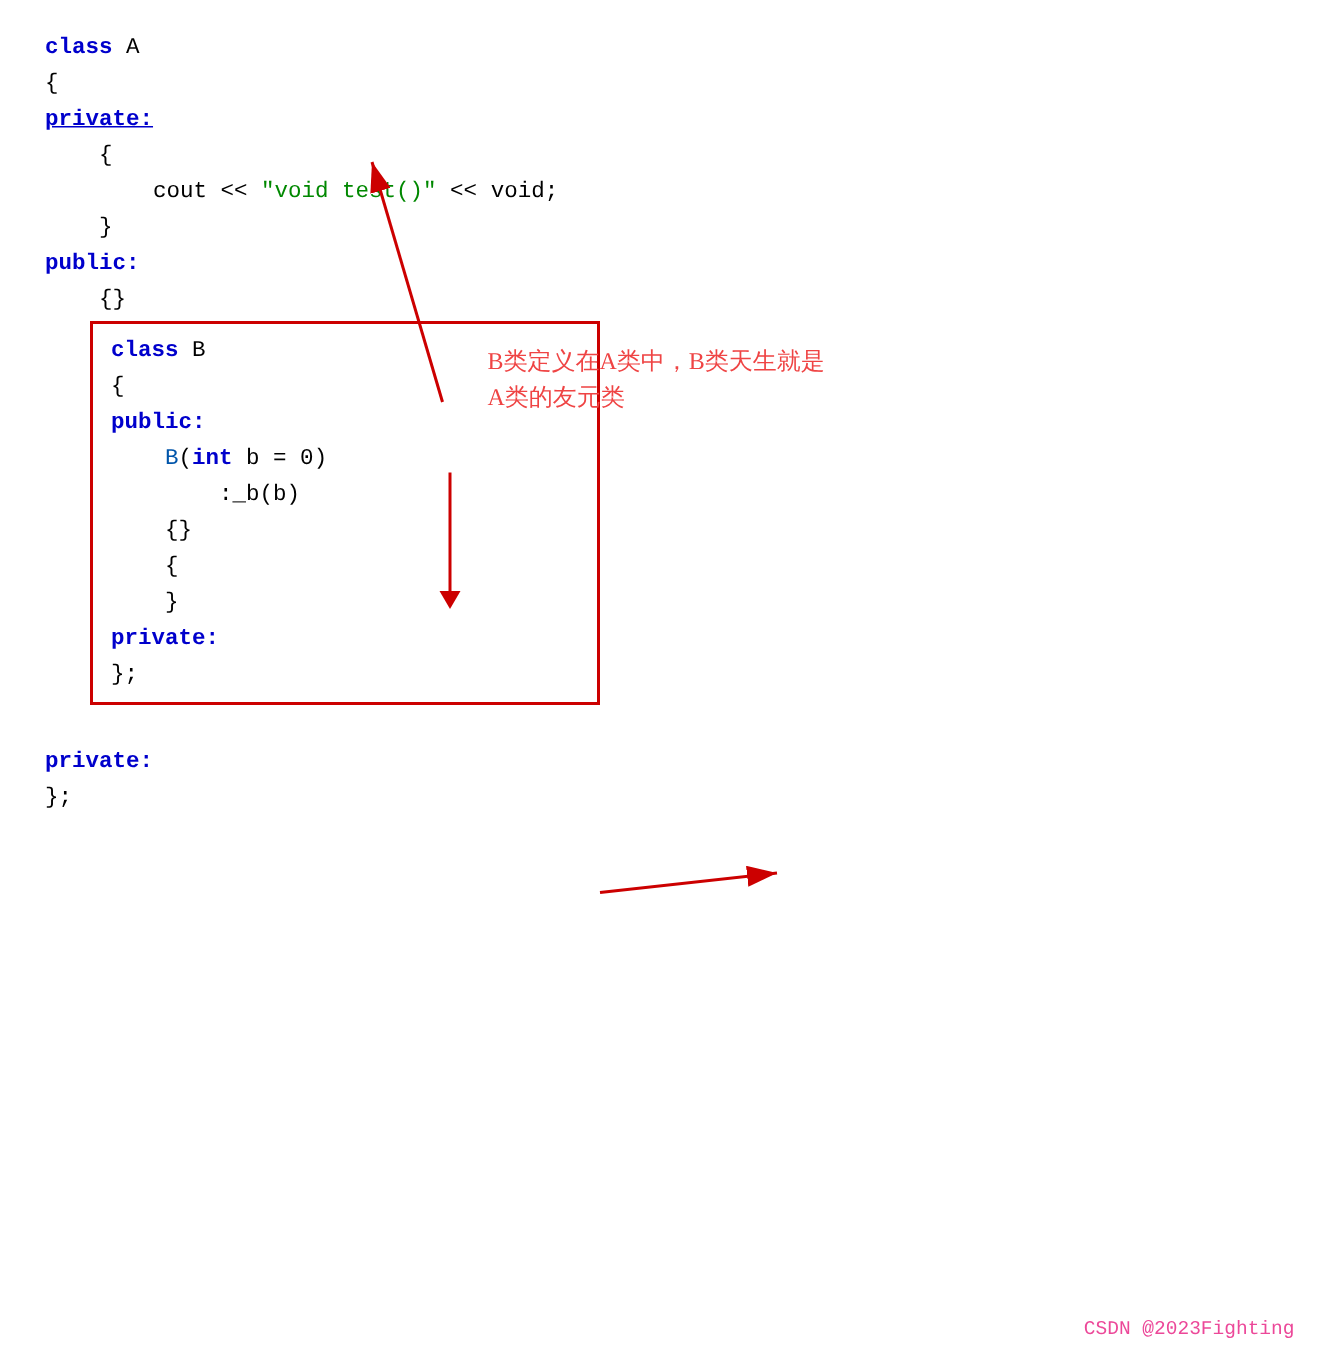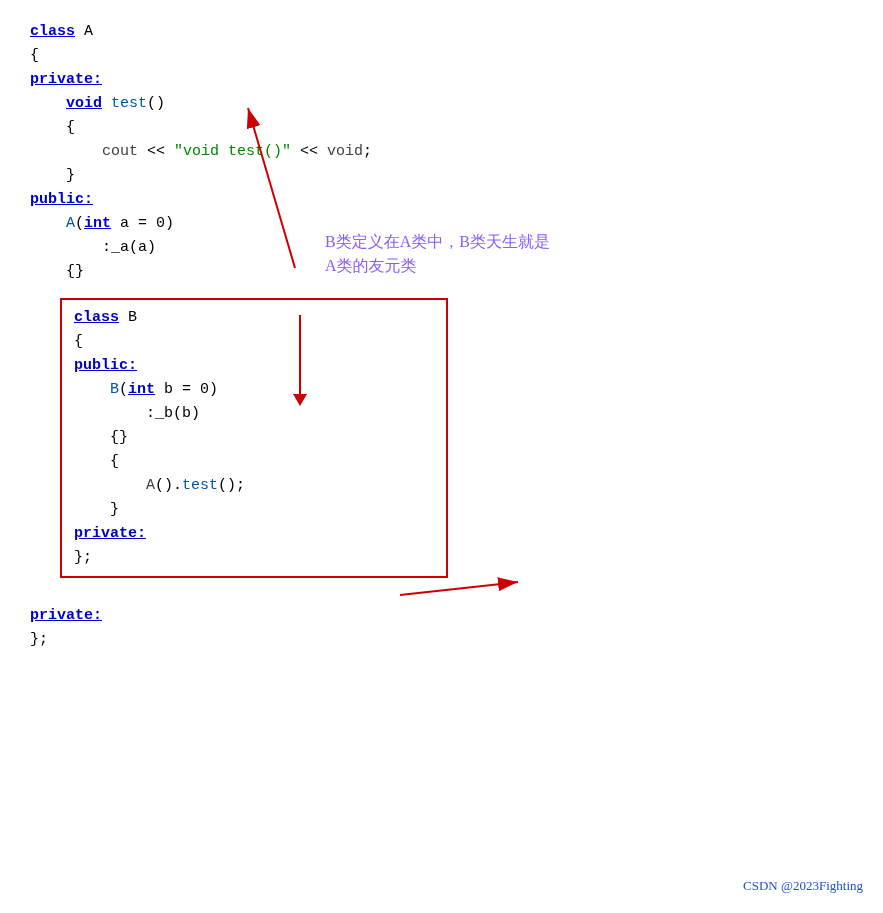--- a/index.html
+++ b/index.html
@@ -16,100 +16,96 @@
 
     .code-area {
       position: relative;
     }
 
     .code-line {
       white-space: pre;
       display: block;
     }
 
-    .kw { color: #0000cc; font-weight: bold; text-decoration: underline; } 
+    .kw { color: #0000cc; font-weight: bold; } 
     .fn { color: #000000; } 
     .str { color: #008800; }
     .normal { color: #000000; }
-    .cyan { color: #404040; }
+    .cyan { color: #000000; }
     .blue-fn { color: #0055aa; }
 
     
     .red-box {
       border: 2px solid #cc0000;
       margin-left: 30px;
       padding: 6px 12px;
       display: inline-block;
-      width: 388px;
-      margin-top: 14px;
+      width: 340px;
+      margin-top: 2px;
       margin-bottom: 2px;
     }
 
     
     .annotation {
       position: absolute;
-      color: #8b5cf6;
+      color: #ef4444;
       font-family: 'SimSun', 'STSong', serif;
       font-size: 16px;
       line-height: 1.5;
     }
 
     
     .arrows-overlay {
       position: absolute;
       top: 0;
       left: 0;
       width: 883px;
       height: 913px;
       pointer-events: none;
     }
 
     .watermark {
       position: absolute;
       bottom: 16px;
       right: 20px;
-      color: #1d4ed8;
-      font-family: Liberation Serif, serif;
+      color: #ec4899;
+      font-family: Liberation Mono, monospace;
       font-size: 13px;
       margin-top: 44px;
     }
 
     .highlight-private {
       text-decoration: underline;
       color: #0000cc;
     }
   </style>
 </head>
 <body>
 
 <div class="code-area">
 
   
   <span class="code-line"><span class="kw">class</span> <span class="fn">A</span></span>
   <span class="code-line">{</span>
   <span class="code-line"><span class="highlight-private kw">private:</span></span>
-  <span class="code-line">    <span class="kw">void</span> <span class="blue-fn">test</span>()</span>
   <span class="code-line">    {</span>
   <span class="code-line">        <span class="cyan">cout</span> &lt;&lt; <span class="str">"void test()"</span> &lt;&lt; <span class="cyan">void</span>;</span>
   <span class="code-line">    }</span>
   <span class="code-line"><span class="kw">public:</span></span>
-  <span class="code-line">    <span class="blue-fn">A</span>(<span class="kw">int</span> a = <span class="normal">0</span>)</span>
-  <span class="code-line">        :_a(a)</span>
   <span class="code-line">    {}</span>
 
   
   <div class="red-box">
     <span class="code-line"><span class="kw">class</span> <span class="fn">B</span></span>
     <span class="code-line">{</span>
     <span class="code-line"><span class="kw">public:</span></span>
     <span class="code-line">    <span class="blue-fn">B</span>(<span class="kw">int</span> b = <span class="normal">0</span>)</span>
     <span class="code-line">        :_b(b)</span>
     <span class="code-line">    {}</span>
     <span class="code-line">    {</span>
-    <span class="code-line">        <span class="cyan">A</span>().<span class="blue-fn">test</span>();</span>
     <span class="code-line">    }</span>
     <span class="code-line"><span class="kw">private:</span></span>
     <span class="code-line">};</span>
   </div>
 
   
   <span class="code-line">&nbsp;</span>
   <span class="code-line"><span class="kw">private:</span></span>
   <span class="code-line">};</span>
 

